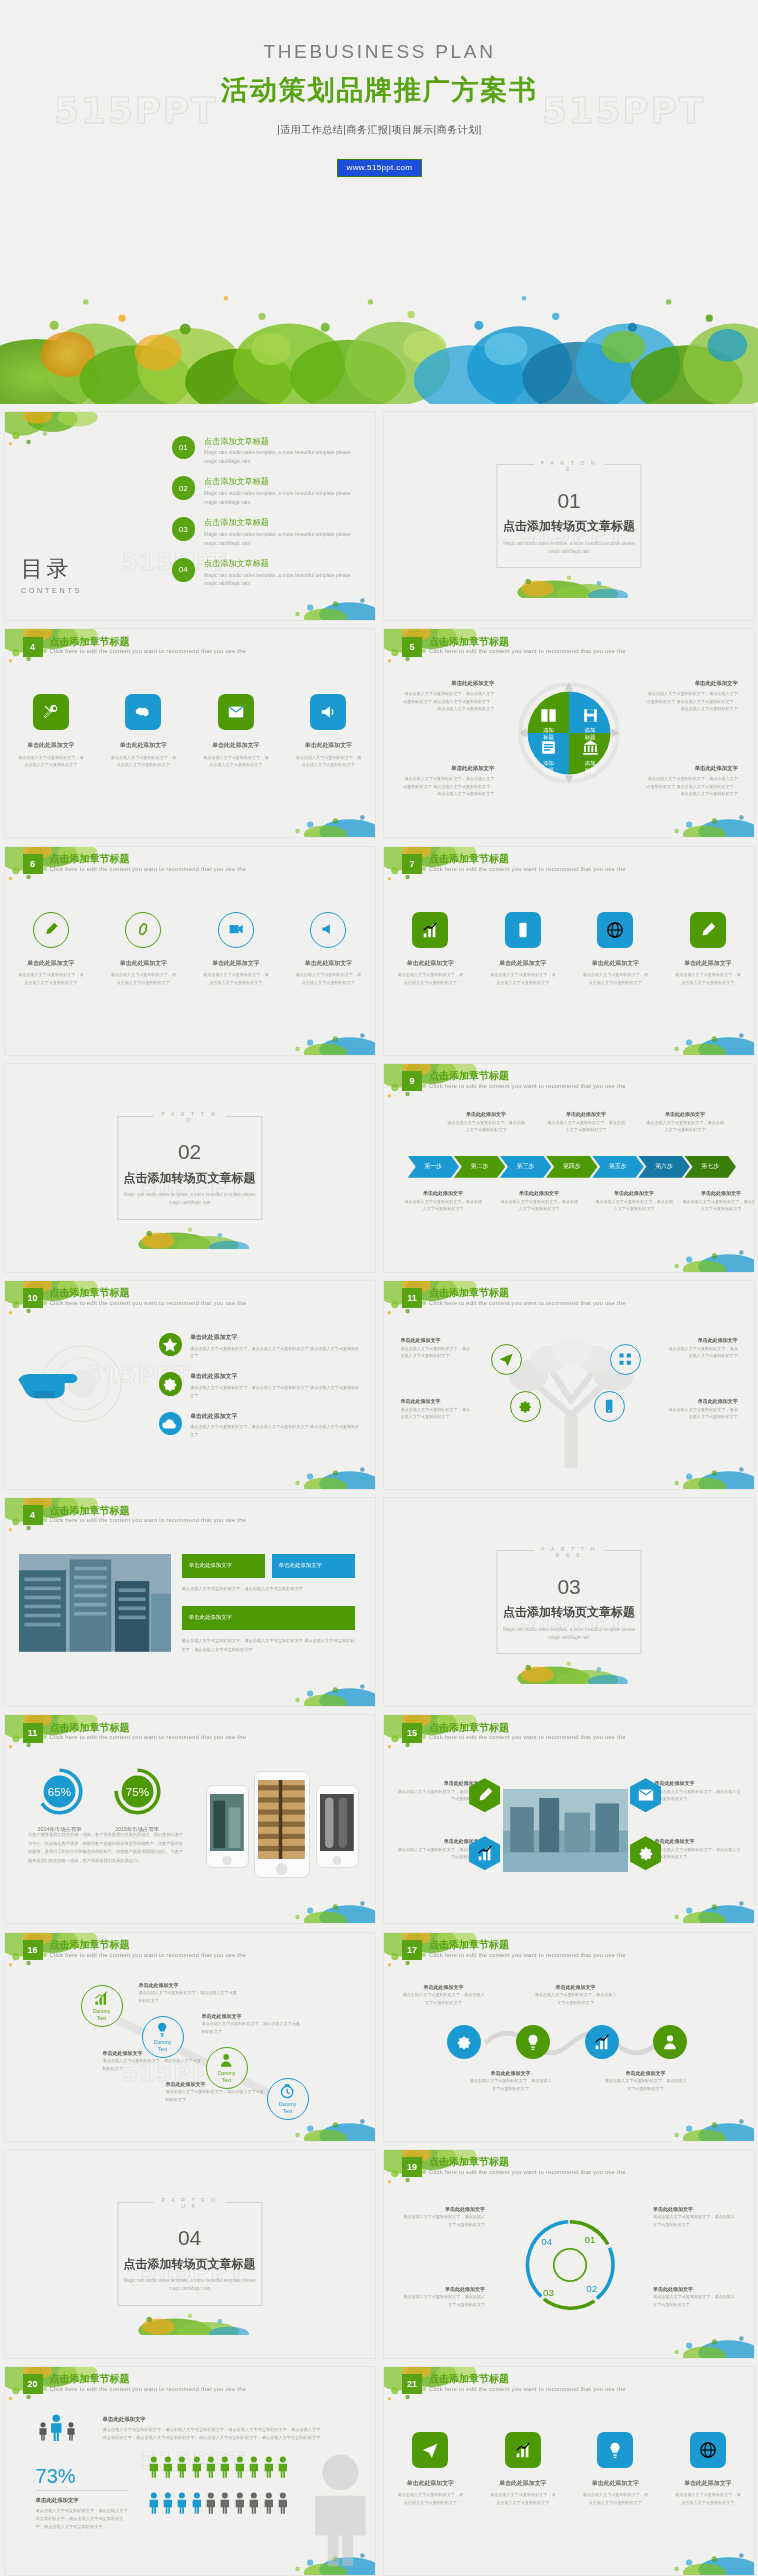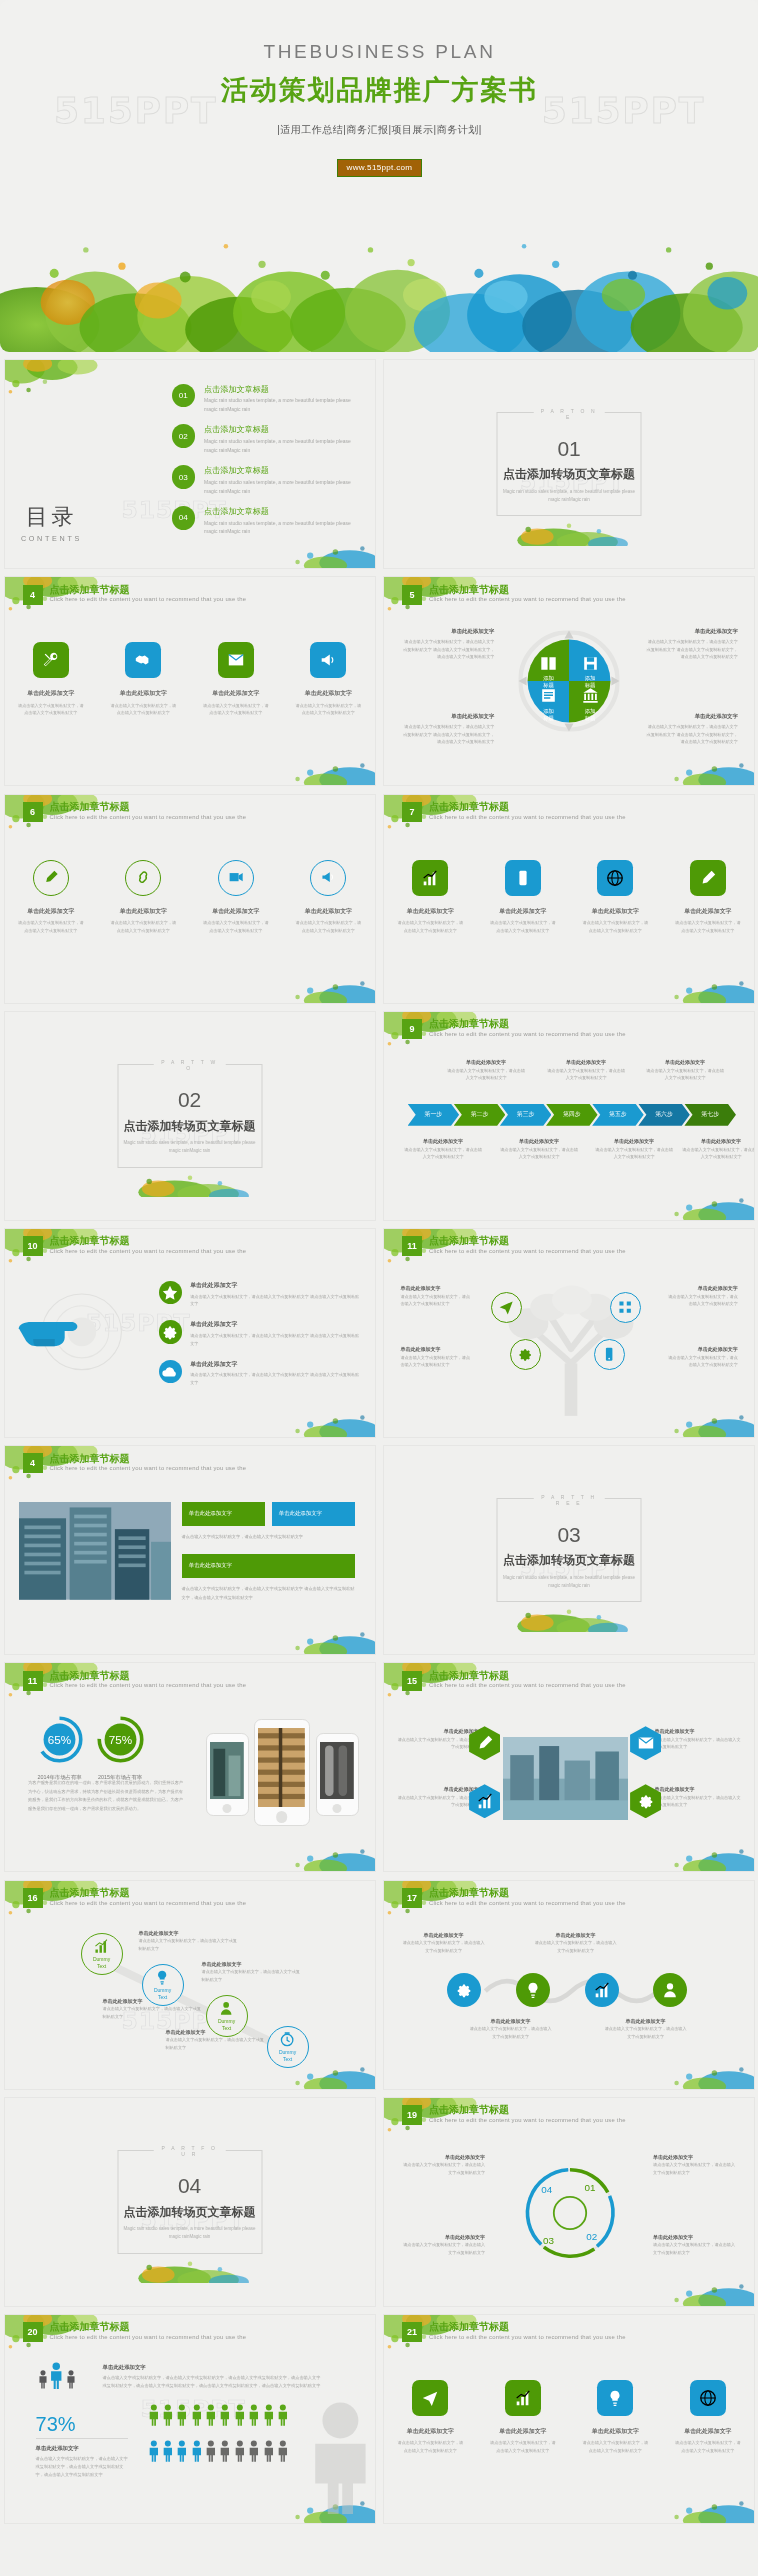--- a/index.html
+++ b/index.html
@@ -5,33 +5,33 @@
 <style>
   * { box-sizing: border-box; margin: 0; padding: 0; }
   html, body {
     width: 759px;
     background: #f0f0ee;
     font-family: "Liberation Sans", "DejaVu Sans", sans-serif;
   }
   #page { width: 759px; position: relative; background: #f0f0ee; }
 
   
-  .cover { width: 759px; height: 352px; position: relative; background: #f1f1ef; overflow: hidden; border-radius: 9px; }
+  .cover { width: 759px; height: 404px; position: relative; background: #f1f1ef; overflow: hidden; }
   .cover-inner { position: relative; z-index: 3; padding-top: 41px; text-align: center; }
   .cover-eyebrow {
     font-size: 19px; letter-spacing: 2.7px; color: #7c7c7c; font-weight: 300;
     font-family: "Liberation Sans", sans-serif;
   }
   .cover-title {
     margin-top: 9px; font-size: 27px; font-weight: bold; color: #57a313;
     letter-spacing: 1.8px; font-family: "DejaVu Sans", sans-serif;
   }
   .cover-sub { margin-top: 14.5px; font-size: 10px; color: #555; letter-spacing: 0.5px; }
   .cover-btn {
-    display: inline-block; margin-top: 22px; background: #a16207; color: #fff;
+    display: inline-block; margin-top: 22px; background: #1d4ed8; color: #fff;
     font-size: 8.1px; padding: 3.6px 9px; border: 0.9px solid #3f7d05; letter-spacing: 0.3px;
   }
   .wm {
     position: absolute; font-size: 36px; font-weight: bold; letter-spacing: 1.8px;
     color: transparent; -webkit-text-stroke: 0.9px #dcdcda; z-index: 2;
     font-family: "DejaVu Sans", sans-serif; pointer-events: none; user-select: none;
   }
   .wm-c1 { left: 54px; top: 90px; }
   .wm-c2 { right: 54px; top: 90px; }
 
@@ -57,21 +57,21 @@
   .s-title { position: absolute; left: 45px; top: 5.4px; font-size: 10px; font-weight: bold; color: #57a313; z-index: 3; }
   .s-subtitle { position: absolute; left: 45px; top: 19px; font-size: 5.9px; color: #9a9a98; z-index: 3; letter-spacing: 0.2px; }
 
   .wm-s {
     position: absolute; font-size: 23.5px; font-weight: bold; letter-spacing: 0.9px;
     color: transparent; -webkit-text-stroke: 0.7px #dedede; z-index: 1;
     font-family: "DejaVu Sans", sans-serif; user-select: none;
   }
 
   
-  .toc-left { position: absolute; left: 16.3px; bottom: 25px; z-index: 3; text-align: center; }
+  .toc-left { position: absolute; left: 16.3px; bottom: 25px; z-index: 3; }
   .toc-cn { font-size: 22px; color: #4a4a4a; letter-spacing: 3.6px; }
   .toc-en { font-size: 7.2px; color: #8a8a88; letter-spacing: 2.7px; margin-top: 1.8px; }
   .toc-list { position: absolute; left: 167px; top: 23.5px; z-index: 3; }
   .toc-row { display: flex; align-items: flex-start; margin-bottom: 11px; }
   .toc-num {
     width: 23.5px; height: 23.5px; border-radius: 50%; background: #59a413; color: #fff;
     font-size: 8.1px; display: flex; align-items: center; justify-content: center; flex: 0 0 23.5px;
   }
   .toc-txt { margin-left: 9px; }
   .toc-h { font-size: 8.1px; font-weight: normal; color: #59a413; }
@@ -929,21 +929,21 @@
             </svg></div>
           <div class="s-badge">11</div>
           <div class="s-title">点击添加章节标题</div>
           <div class="s-subtitle">Click here to edit the content you want to recommend that you use the</div>
         </div>
         <div class="dpct" style="left:23.5px;top:51px;width:63px"><svg width="51" height="51" viewBox="0 0 48 48">
             <circle cx="24" cy="24" r="15" fill="#1a9ad0"></circle>
             <circle cx="24" cy="24" r="20" fill="none" stroke="#1a9ad0" stroke-width="3.4" stroke-dasharray="125.7" stroke-dashoffset="44.0" transform="rotate(-90 24 24)" stroke-linecap="butt"></circle>
             <text x="24" y="28" text-anchor="middle" font-size="11" fill="#fff" font-family="Liberation Sans, sans-serif">65%</text>
           </svg><div class="lab">2014年市场占有率</div></div>
-        <div class="dpct" style="left:84px;top:51px;width:63px"><svg width="51" height="51" viewBox="0 0 48 48">
+        <div class="dpct" style="left:101px;top:51px;width:63px"><svg width="51" height="51" viewBox="0 0 48 48">
             <circle cx="24" cy="24" r="15" fill="#4e9a06"></circle>
             <circle cx="24" cy="24" r="20" fill="none" stroke="#4e9a06" stroke-width="3.4" stroke-dasharray="125.7" stroke-dashoffset="31.4" transform="rotate(-90 24 24)" stroke-linecap="butt"></circle>
             <text x="24" y="28" text-anchor="middle" font-size="11" fill="#fff" font-family="Liberation Sans, sans-serif">75%</text>
           </svg><div class="lab">2015年市场占有率</div></div>
         <div class="para" style="left:23.5px;top:116px;width:155px">为客户服务是我们存在的唯一理由，客户需求是我们发展的原动力。我们坚持以客户为中心，快速响应客户需求，持续为客户创造长期价值进而成就客户，为客户提供有效服务，是我们工作的方向和衡量价值的标尺，成就客户就是成就我们自己。为客户服务是我们存在的唯一理由，客户需求是我们发展的原动力。</div>
         <div class="phone" style="left:201px;top:70px;width:43px;height:83px">
           <div class="scr"><svg viewBox="0 0 40 68" preserveAspectRatio="none">
               <rect width="40" height="68" fill="#5a7d78"></rect>
               <rect x="4" y="8" width="14" height="56" fill="#2f4a47"></rect>
               <rect x="22" y="16" width="14" height="48" fill="#7ea09a"></rect>

